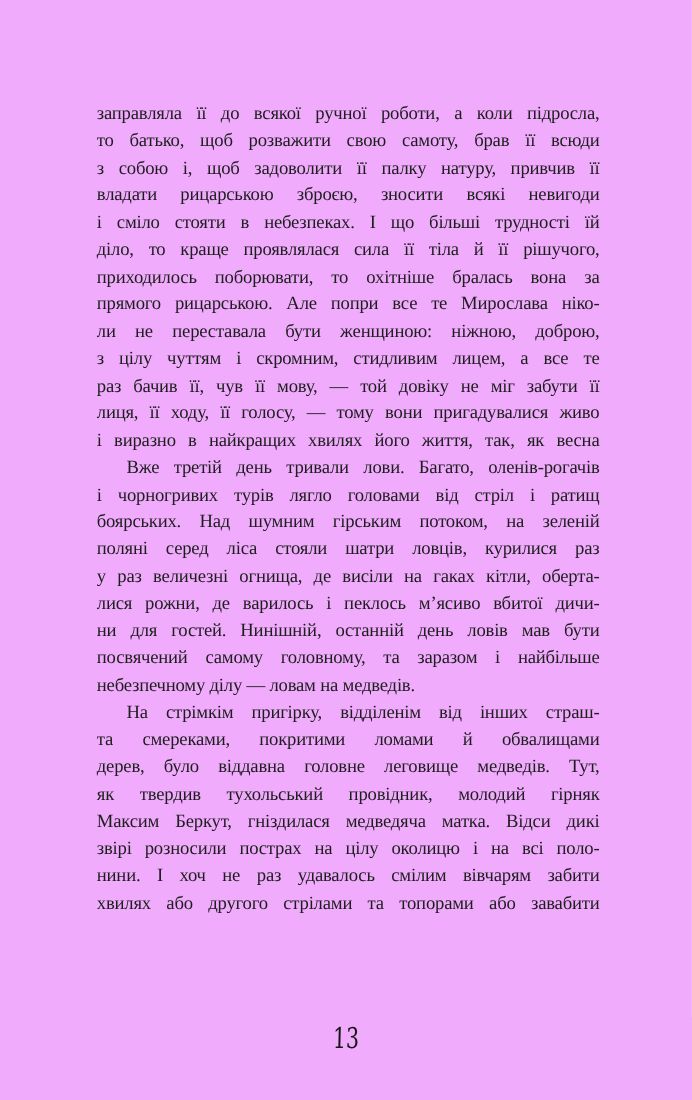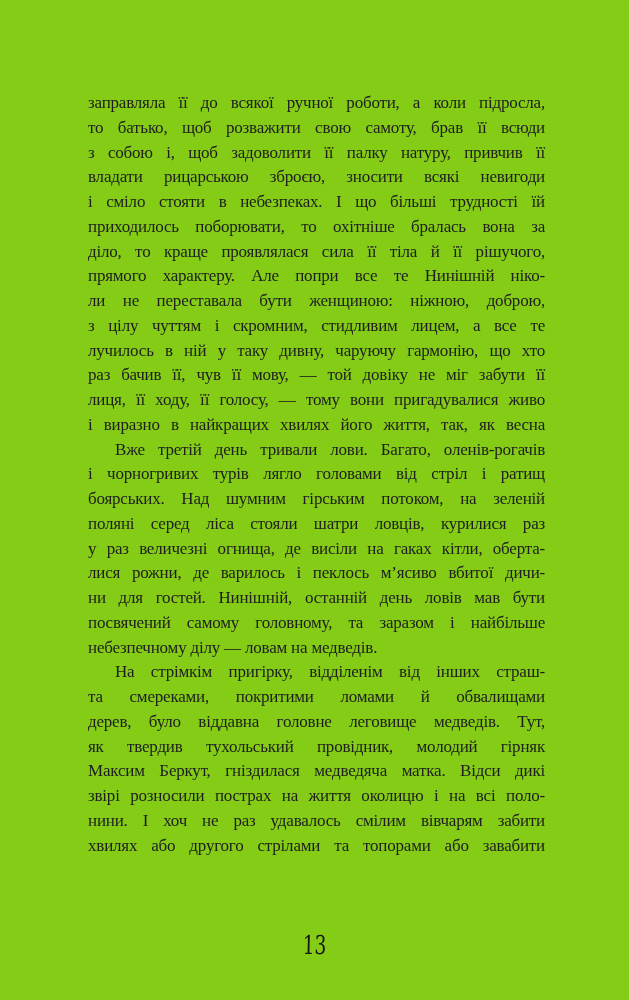--- a/index.html
+++ b/index.html
@@ -4,21 +4,21 @@
 <style>
   html, body {
     margin: 0;
     padding: 0;
     background: #ffffff;
   }
   .page {
     position: relative;
     width: 629px;
     height: 1000px;
-    background: #84cc16;
+    background: #f0abfc;
     overflow: hidden;
     font-family: "Liberation Serif", "DejaVu Serif", serif;
   }
   .text-block {
     position: absolute;
     left: 88px;
     top: 91px;
     width: 457px;
     font-size: 17px;
     line-height: 24.75px;
@@ -57,43 +57,42 @@
 </head>
 <body>
 
 <div class="page">
   <main class="text-block" id="text-block">
       <div class="line">заправляла її до всякої ручної роботи, а коли підросла,</div>
       <div class="line">то батько, щоб розважити свою самоту, брав її всюди</div>
       <div class="line">з собою і, щоб задоволити її палку натуру, привчив її</div>
       <div class="line">владати рицарською зброєю, зносити всякі невигоди</div>
       <div class="line">і сміло стояти в небезпеках. І що більші трудності їй</div>
+      <div class="line">діло, то краще проявлялася сила її тіла й її рішучого,</div>
       <div class="line">приходилось поборювати, то охітніше бралась вона за</div>
-      <div class="line">діло, то краще проявлялася сила її тіла й її рішучого,</div>
-      <div class="line">прямого характеру. Але попри все те Нинішній ніко-</div>
+      <div class="line">прямого рицарською. Але попри все те Мирослава ніко-</div>
       <div class="line">ли не переставала бути женщиною: ніжною, доброю,</div>
       <div class="line">з цілу чуттям і скромним, стидливим лицем, а все те</div>
-      <div class="line">лучилось в ній у таку дивну, чаруючу гармонію, що хто</div>
       <div class="line">раз бачив її, чув її мову, — той довіку не міг забути її</div>
       <div class="line">лиця, її ходу, її голосу, — тому вони пригадувалися живо</div>
       <div class="line">і виразно в найкращих хвилях його життя, так, як весна</div>
       <div class="line indent">Вже третій день тривали лови. Багато, оленів-рогачів</div>
       <div class="line">і чорногривих турів лягло головами від стріл і ратищ</div>
       <div class="line">боярських. Над шумним гірським потоком, на зеленій</div>
       <div class="line">поляні серед ліса стояли шатри ловців, курилися раз</div>
       <div class="line">у раз величезні огнища, де висіли на гаках кітли, оберта-</div>
       <div class="line">лися рожни, де варилось і пеклось м’ясиво вбитої дичи-</div>
       <div class="line">ни для гостей. Нинішній, останній день ловів мав бути</div>
       <div class="line">посвячений самому головному, та заразом і найбільше</div>
       <div class="line para-end">небезпечному ділу — ловам на медведів.</div>
       <div class="line indent">На стрімкім пригірку, відділенім від інших страш-</div>
       <div class="line">та смереками, покритими ломами й обвалищами</div>
       <div class="line">дерев, було віддавна головне леговище медведів. Тут,</div>
       <div class="line">як твердив тухольський провідник, молодий гірняк</div>
       <div class="line">Максим Беркут, гніздилася медведяча матка. Відси дикі</div>
-      <div class="line">звірі розносили пострах на життя околицю і на всі поло-</div>
+      <div class="line">звірі розносили пострах на цілу околицю і на всі поло-</div>
       <div class="line">нини. І хоч не раз удавалось смілим вівчарям забити</div>
       <div class="line">хвилях або другого стрілами та топорами або завабити</div>
     </main>
   <footer class="page-footer">
     <span class="page-number">13</span>
   </footer>
 </div>
 
 </body></html>

